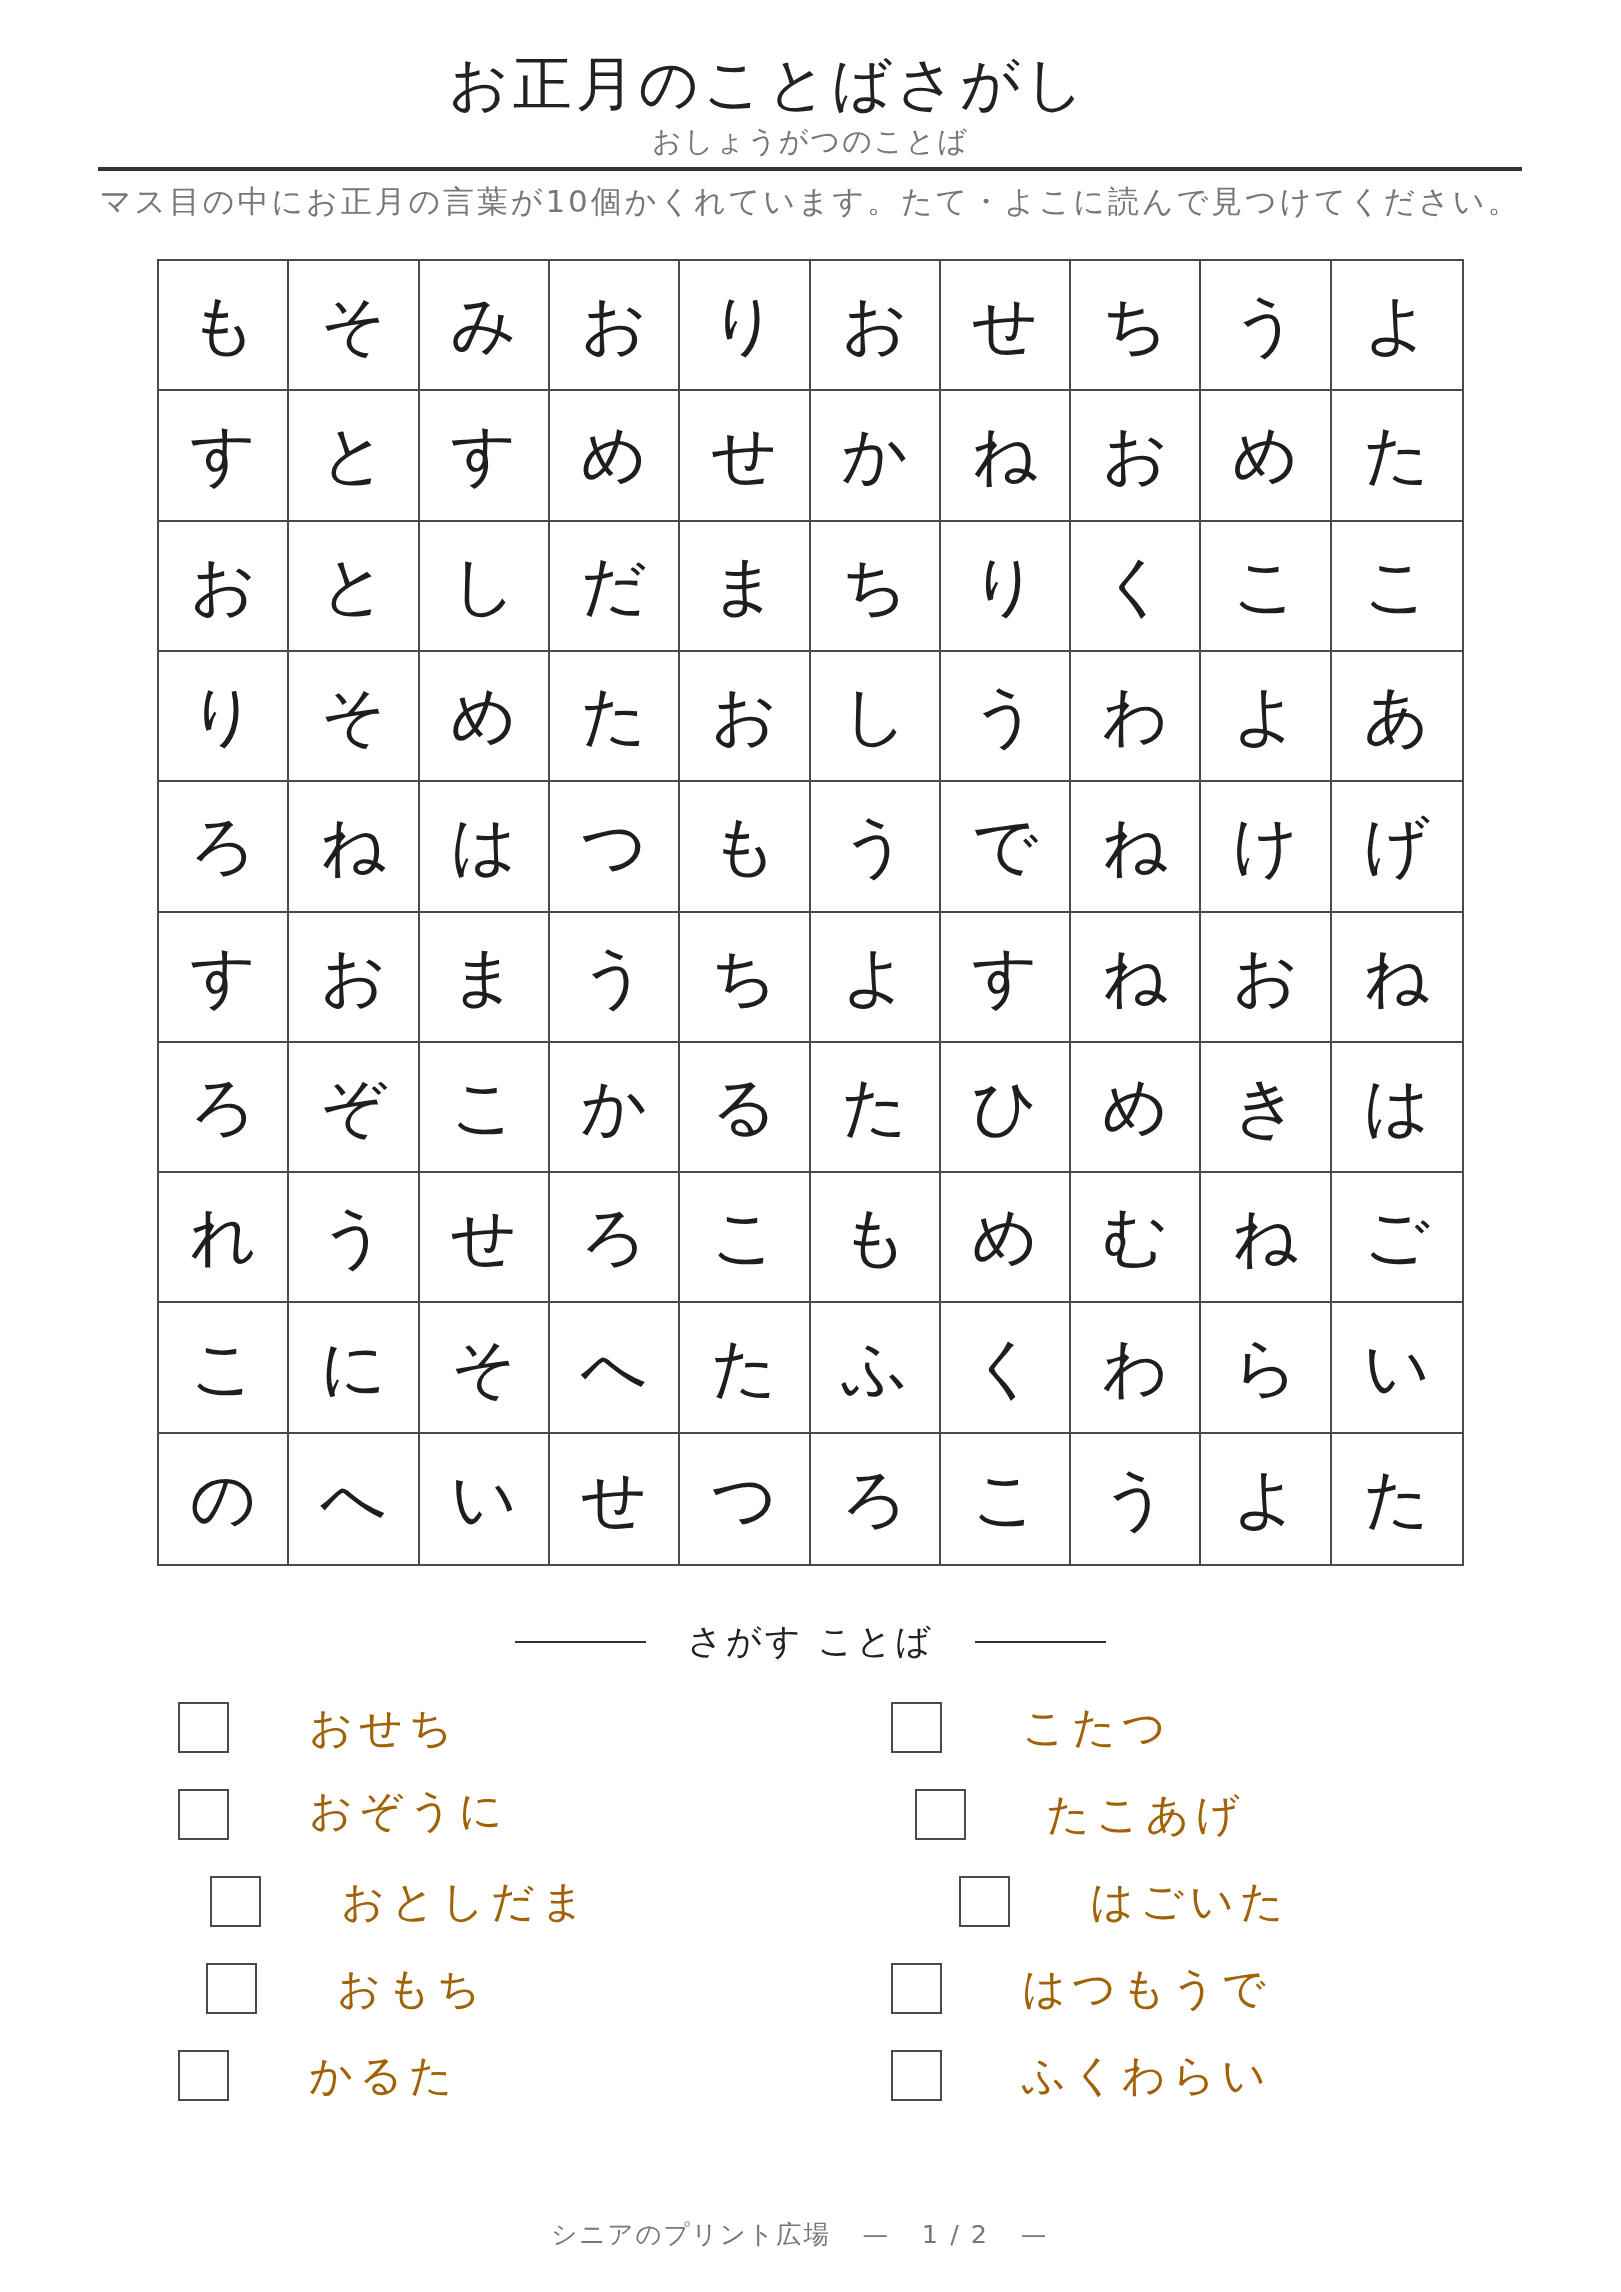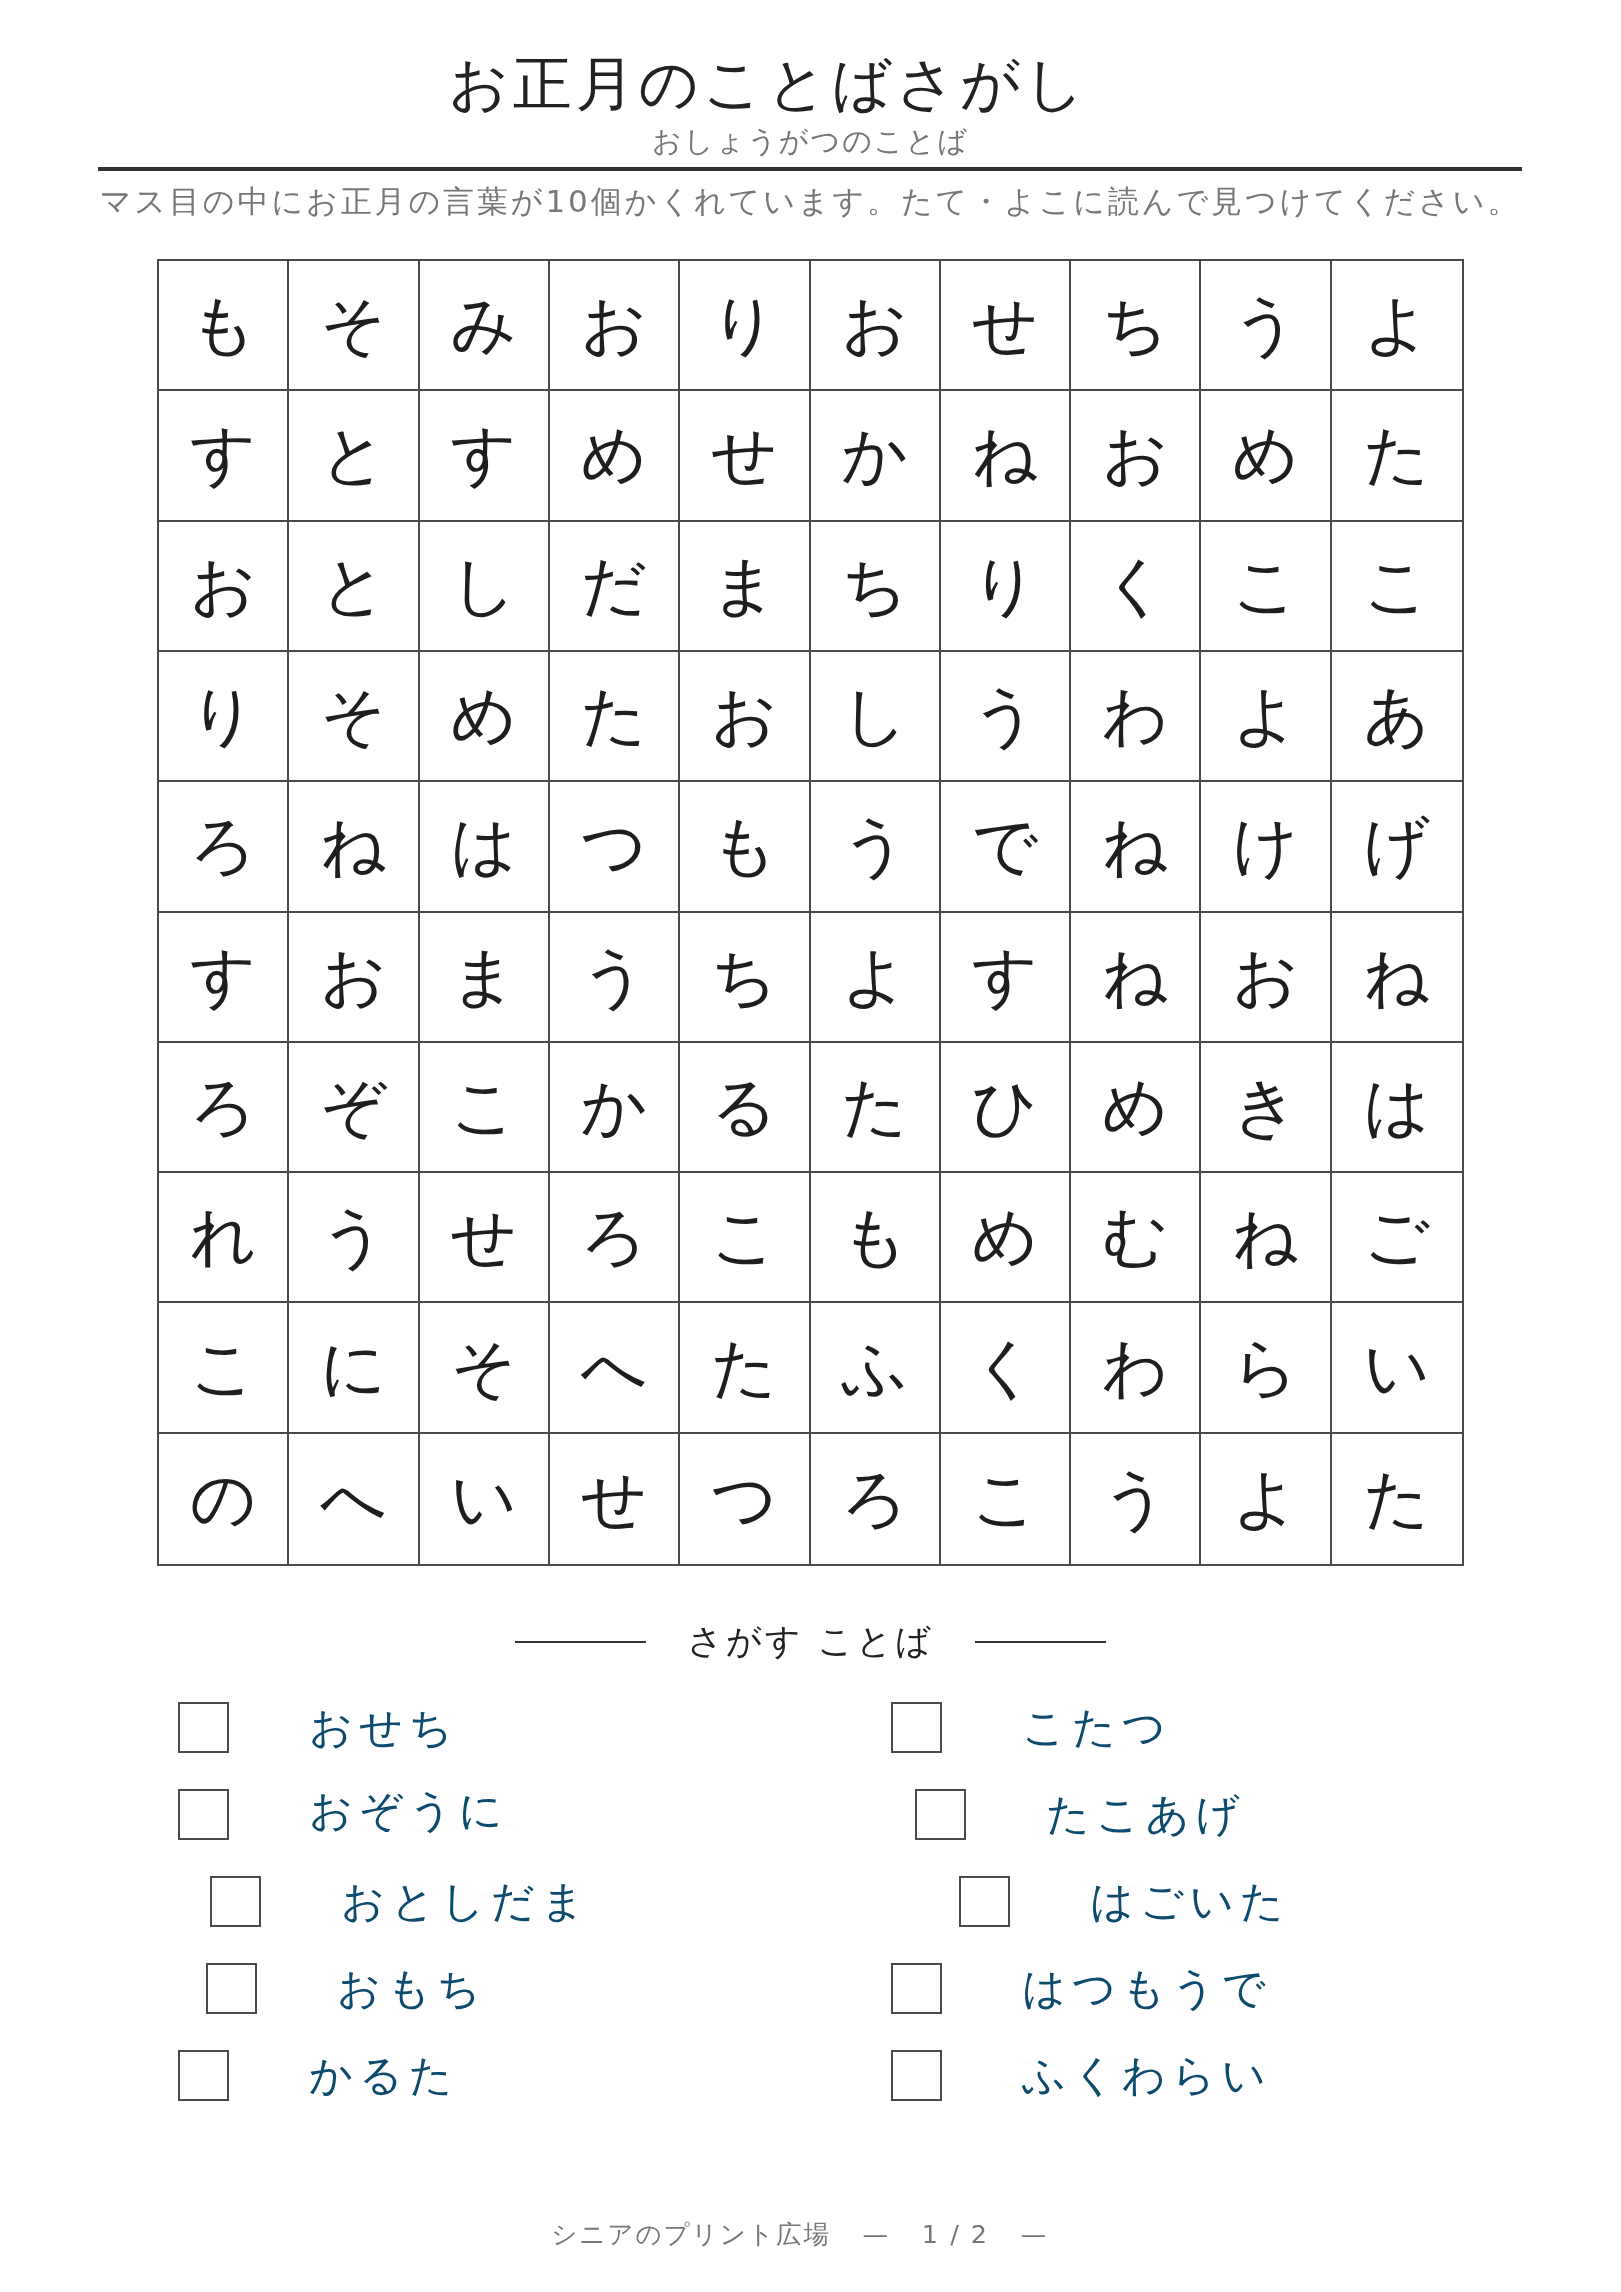--- a/index.html
+++ b/index.html
@@ -56,21 +56,21 @@
   .words { position: absolute; left: 0; top: 0; width: 1621px; }
   .word-item {
     position: absolute; height: 51px;
     display: flex; align-items: center;
   }
   .checkbox {
     width: 51px; height: 51px; border: 2.9px solid #4a4a4a; box-sizing: border-box;
     background: #ffffff; flex: none;
   }
   .word-text {
-    margin-left: 80px; font-size: 43px; letter-spacing: 5.9px; color: #0c4a6e;
+    margin-left: 80px; font-size: 43px; letter-spacing: 5.9px; color: #a16207;
     white-space: nowrap;
   }
   .footer {
     position: absolute; left: 0; width: 1621px; top: 2217px;
     text-align: center; font-size: 25.5px; line-height: 35px; color: #777777;
     letter-spacing: 2px;
   }
   .footer .sep { margin: 0 21.6px; }
 </style>
 </head>

